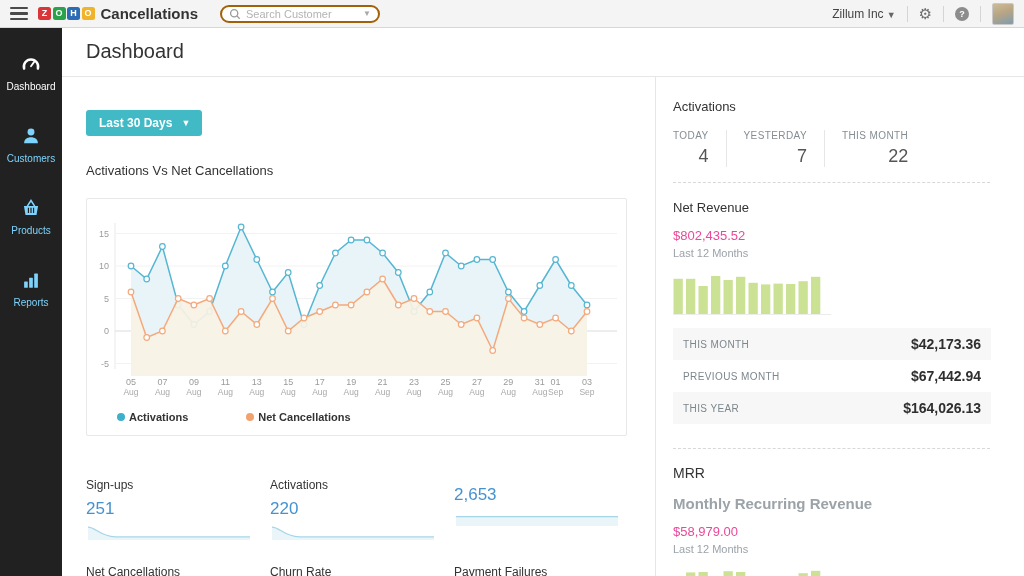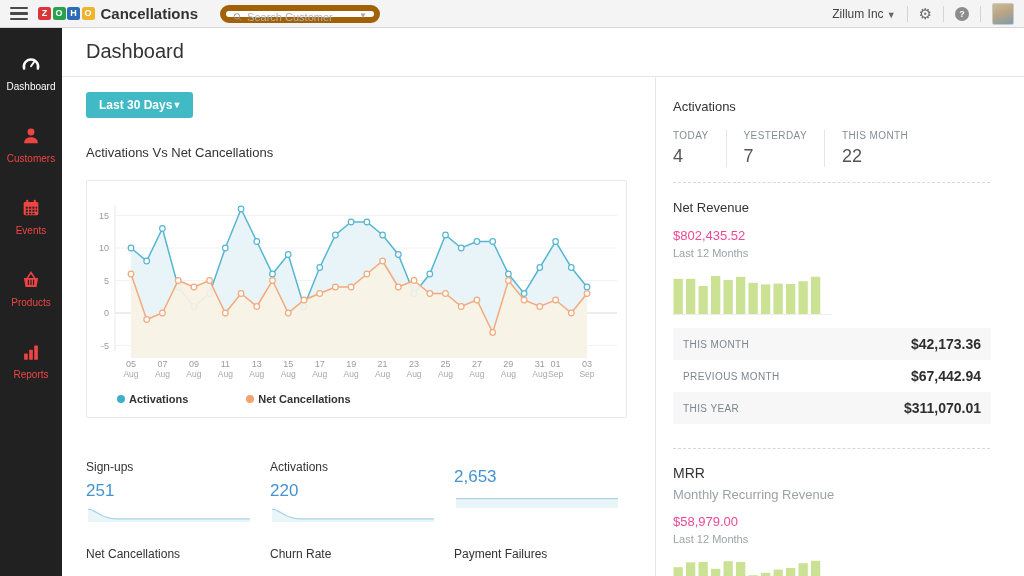--- a/index.html
+++ b/index.html
@@ -10,51 +10,51 @@
   .topbar { height:28px; background:#f4f4f4; border-bottom:1px solid #d7d7d7;
     display:flex; align-items:center; padding:0 10px 0 8px; position:relative; z-index:5; }
   .hamburger { width:22px; height:16px; display:flex; flex-direction:column;
     justify-content:space-between; padding:1px 2px; cursor:pointer; margin-right:8px; }
   .hamburger span { display:block; height:2.4px; background:#4a4a4a; border-radius:1px; }
   .logo { display:flex; gap:1.5px; margin-right:6px; }
   .zoho-tile { width:13px; height:13px; border-radius:2.5px; color:#fff; font-size:9px;
     font-weight:bold; text-align:center; line-height:13.5px; }
   .brand { font-size:15px; font-weight:bold; color:#333; }
   .searchbox { margin-left:22px; width:160px; height:18px; background:#fff;
-    border:6px solid #a16207; border-radius:10px; display:flex; align-items:flex-start;
+    border:2px solid #a16207; border-radius:10px; display:flex; align-items:center;
     padding:0 7px; }
   .searchbox input { border:none; outline:none; background:transparent; font-size:11px;
     color:#555; width:112px; margin-left:5px; }
   .searchbox input::placeholder { color:#b3b3b3; }
   .search-caret { margin-left:auto; font-size:8px; color:#a8a8a8; }
   .topbar-right { margin-left:auto; display:flex; align-items:center; }
   .org { font-size:12px; color:#444; cursor:pointer; }
   .org .caret { font-size:9px; color:#666; margin-left:3px; }
   .tb-sep { width:1px; height:16px; background:#d5d5d5; margin:0 11px; }
   .gear { font-size:15px; color:#6e6e6e; cursor:pointer; line-height:1; }
   .help { width:14px; height:14px; border-radius:50%; background:#8c8c8c; color:#fff;
     font-size:9px; font-weight:bold; text-align:center; line-height:14px; cursor:pointer; }
   .avatar { width:22px; height:22px; border-radius:2px; border:1px solid #c9c9c9;
     background:linear-gradient(160deg,#cdbb97 0%,#b9a584 45%,#7e9bb0 100%); cursor:pointer; }
 
   
   .frame { display:flex; height:548px; }
   .sidebar { width:62px; background:#212121; padding-top:8px; flex:none; }
   .side-item { height:72px; display:flex; flex-direction:column; align-items:center;
-    justify-content:center; gap:6px; color:#ef4444; cursor:pointer; }
+    justify-content:center; gap:6px; color:#7dd3fc; cursor:pointer; }
   .side-item.active { color:#ffffff; }
   .side-item .lbl { font-size:10px; }
 
   .mainwrap { flex:1; background:#fff; display:flex; flex-direction:column; }
   .page-head { padding:12px 0 13px 24px; border-bottom:1px solid #e6e6e6; }
   .page-title { font-size:20px; color:#333; font-weight:normal; }
   .content { display:flex; flex:1; min-height:0; }
   .left-main { flex:1; padding:0 0 0 24px; }
 
-  .filter-btn { margin-top:15px; display:inline-flex; align-items:center; 
+  .filter-btn { margin-top:33px; display:inline-flex; align-items:center; gap:9px;
     background:#41bac5; color:#fff; font-size:12px; font-weight:bold;
     padding:6px 12px 6px 13px; border:none; border-radius:3px; cursor:pointer; }
   .filter-btn .caret { font-size:9px; font-weight:normal; }
 
   .chart-title { margin-top:27px; font-size:13px; color:#333; }
   .chart-box { margin-top:20px; width:541px; height:238px; border:1px solid #e8e8e8;
     border-radius:2px; background:#fff; }
   .ax  { font-size:9px; fill:#9b9b9b; }
   .ax2 { font-size:8.5px; fill:#a9a9a9; }
   .legend { display:flex; gap:58px; padding-left:30px; margin-top:6px; }
@@ -67,37 +67,37 @@
   .stat .s-label { font-size:12px; color:#333; }
   .stat .s-value { margin-top:7px; font-size:17px; }
   .stat.blue .s-value { color:#4592d0; }
   .stat svg { margin-top:6px; display:block; }
 
   
   .right-panel { width:369px; flex:none; border-left:1px solid #e6e6e6;
     padding:22px 34px 0 17px; overflow:hidden; }
   .rp-title { font-size:13px; color:#333; }
   .act-cells { display:flex; margin-top:16px; }
-  .act-cell { padding-right:17px; margin-right:17px; border-right:1px solid #e6e6e6; }
+  .act-cell { padding-right:17px; margin-right:17px; border-right:1px solid #e6e6e6;text-align:right; }
   .act-cell:last-child { border-right:none; }
   .act-label { font-size:10px; color:#848d93; letter-spacing:.4px; }
   .act-value { margin-top:5px; font-size:18px; color:#555; }
   .dashed { border-top:1px dashed #d8d8d8; margin-top:15px; }
   .nr-title { margin-top:17px; }
   .amount { margin-top:13px; font-size:13px; color:#ec4899; }
   .period { margin-top:4px; font-size:11px; color:#9ba3a9; }
   .barwrap { margin-top:15px; width:158px; border-bottom:1px solid #ececec; }
   .barwrap svg { display:block; }
   .nr-table { margin-top:13px; width:318px; }
   .nr-row { display:flex; align-items:center; height:32px; padding:0 10px; }
   .nr-row:nth-child(odd) { background:#f7f7f7; }
   .nr-label { font-size:10px; color:#7c868c; letter-spacing:.4px; }
   .nr-value { margin-left:auto; font-size:14px; font-weight:bold; color:#2f2f2f; }
   .mrr-title { margin-top:16px; font-size:14px; color:#333; }
-  .mrr-sub { margin-top:6px; font-size:13px; color:#9ba3a9; }
+  .mrr-sub { margin-top:14px; font-size:15px; color:#9ba3a9;font-weight:bold; }
 </style>
 </head>
 <body>
 
 <div class="topbar">
   <div class="hamburger">
     <span></span>
       <span></span>
       <span></span>
   </div>
@@ -140,41 +140,20 @@
         <line x1="12" y1="14.5" x2="16.2" y2="8.6" stroke="currentColor" stroke-width="2" stroke-linecap="round"></line>
       </svg>
       <span class="lbl">Dashboard</span>
     </div>
     <div class="side-item">
       <svg width="22" height="22" viewBox="0 0 24 24">
         <circle cx="12" cy="7.6" r="3.8" fill="currentColor"></circle>
         <path d="M4.5 19.8c0-4.3 3.3-6.5 7.5-6.5s7.5 2.2 7.5 6.5z" fill="currentColor"></path>
       </svg>
       <span class="lbl">Customers</span>
-    </div>
-    <div class="side-item">
-      <svg width="22" height="22" viewBox="0 0 24 24">
-        <rect x="4" y="5.5" width="16" height="14.5" rx="1.6" fill="currentColor"></rect>
-        <rect x="6.8" y="3" width="2.2" height="4" rx="0.9" fill="currentColor"></rect>
-        <rect x="15" y="3" width="2.2" height="4" rx="0.9" fill="currentColor"></rect>
-        <g fill="#212121">
-          <rect x="6.3" y="10.6" width="2.3" height="2.1"></rect>
-            <rect x="9.9" y="10.6" width="2.3" height="2.1"></rect>
-          <rect x="13.5" y="10.6" width="2.3" height="2.1"></rect>
-            <rect x="17.1" y="10.6" width="1.6" height="2.1"></rect>
-          <rect x="6.3" y="13.9" width="2.3" height="2.1"></rect>
-            <rect x="9.9" y="13.9" width="2.3" height="2.1"></rect>
-          <rect x="13.5" y="13.9" width="2.3" height="2.1"></rect>
-            <rect x="17.1" y="13.9" width="1.6" height="2.1"></rect>
-          <rect x="6.3" y="17.2" width="2.3" height="1.8"></rect>
-            <rect x="9.9" y="17.2" width="2.3" height="1.8"></rect>
-          <rect x="13.5" y="17.2" width="2.3" height="1.8"></rect>
-        </g>
-      </svg>
-      <span class="lbl">Events</span>
     </div>
     <div class="side-item">
       <svg width="22" height="22" viewBox="0 0 24 24">
         <path d="M8 10 L12 3.8 L16 10" fill="none" stroke="currentColor" stroke-width="1.7"></path>
         <path d="M4.3 9.8h15.4l-1.7 9.7H6z" fill="currentColor"></path>
         <path d="M9.2 11.8v5.6 M12 11.8v5.6 M14.8 11.8v5.6" stroke="#212121" stroke-width="1.3"></path>
       </svg>
       <span class="lbl">Products</span>
     </div>
     <div class="side-item">
@@ -403,21 +382,21 @@
           <div class="nr-row">
             <span class="nr-label">THIS MONTH</span>
             <span class="nr-value">$42,173.36</span>
           </div>
           <div class="nr-row">
             <span class="nr-label">PREVIOUS MONTH</span>
             <span class="nr-value">$67,442.94</span>
           </div>
           <div class="nr-row">
             <span class="nr-label">THIS YEAR</span>
-            <span class="nr-value">$311,070.01</span>
+            <span class="nr-value">$164,026.13</span>
           </div>
         </div>
         <div class="dashed" style="margin-top:24px"></div>
 
         <div class="mrr-title">MRR</div>
         <div class="mrr-sub">Monthly Recurring Revenue</div>
         <div class="amount" style="margin-top:12px">$58,979.00</div>
         <div class="period">Last 12 Months</div>
         <div class="barwrap">
           <svg id="mrr-bars" width="150" height="40" viewBox="0 0 150 40">

